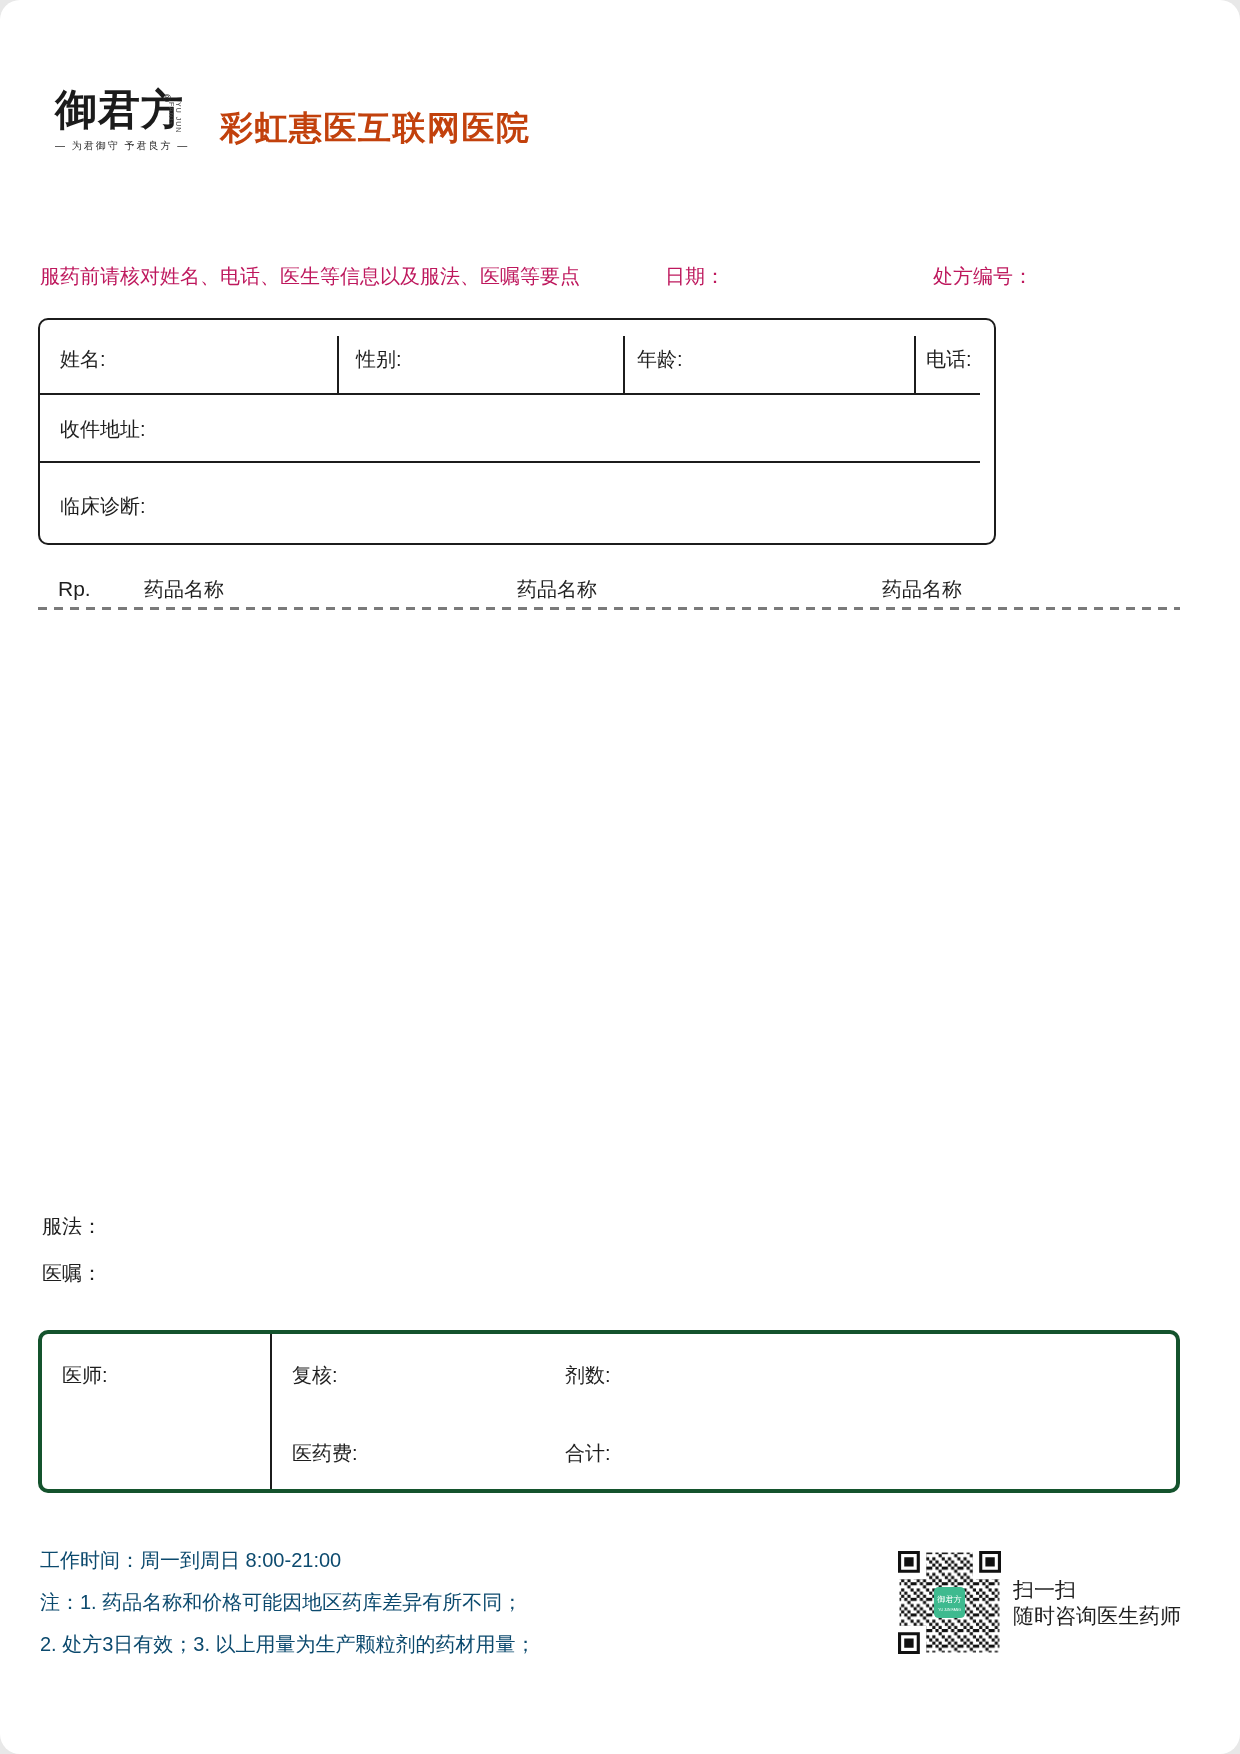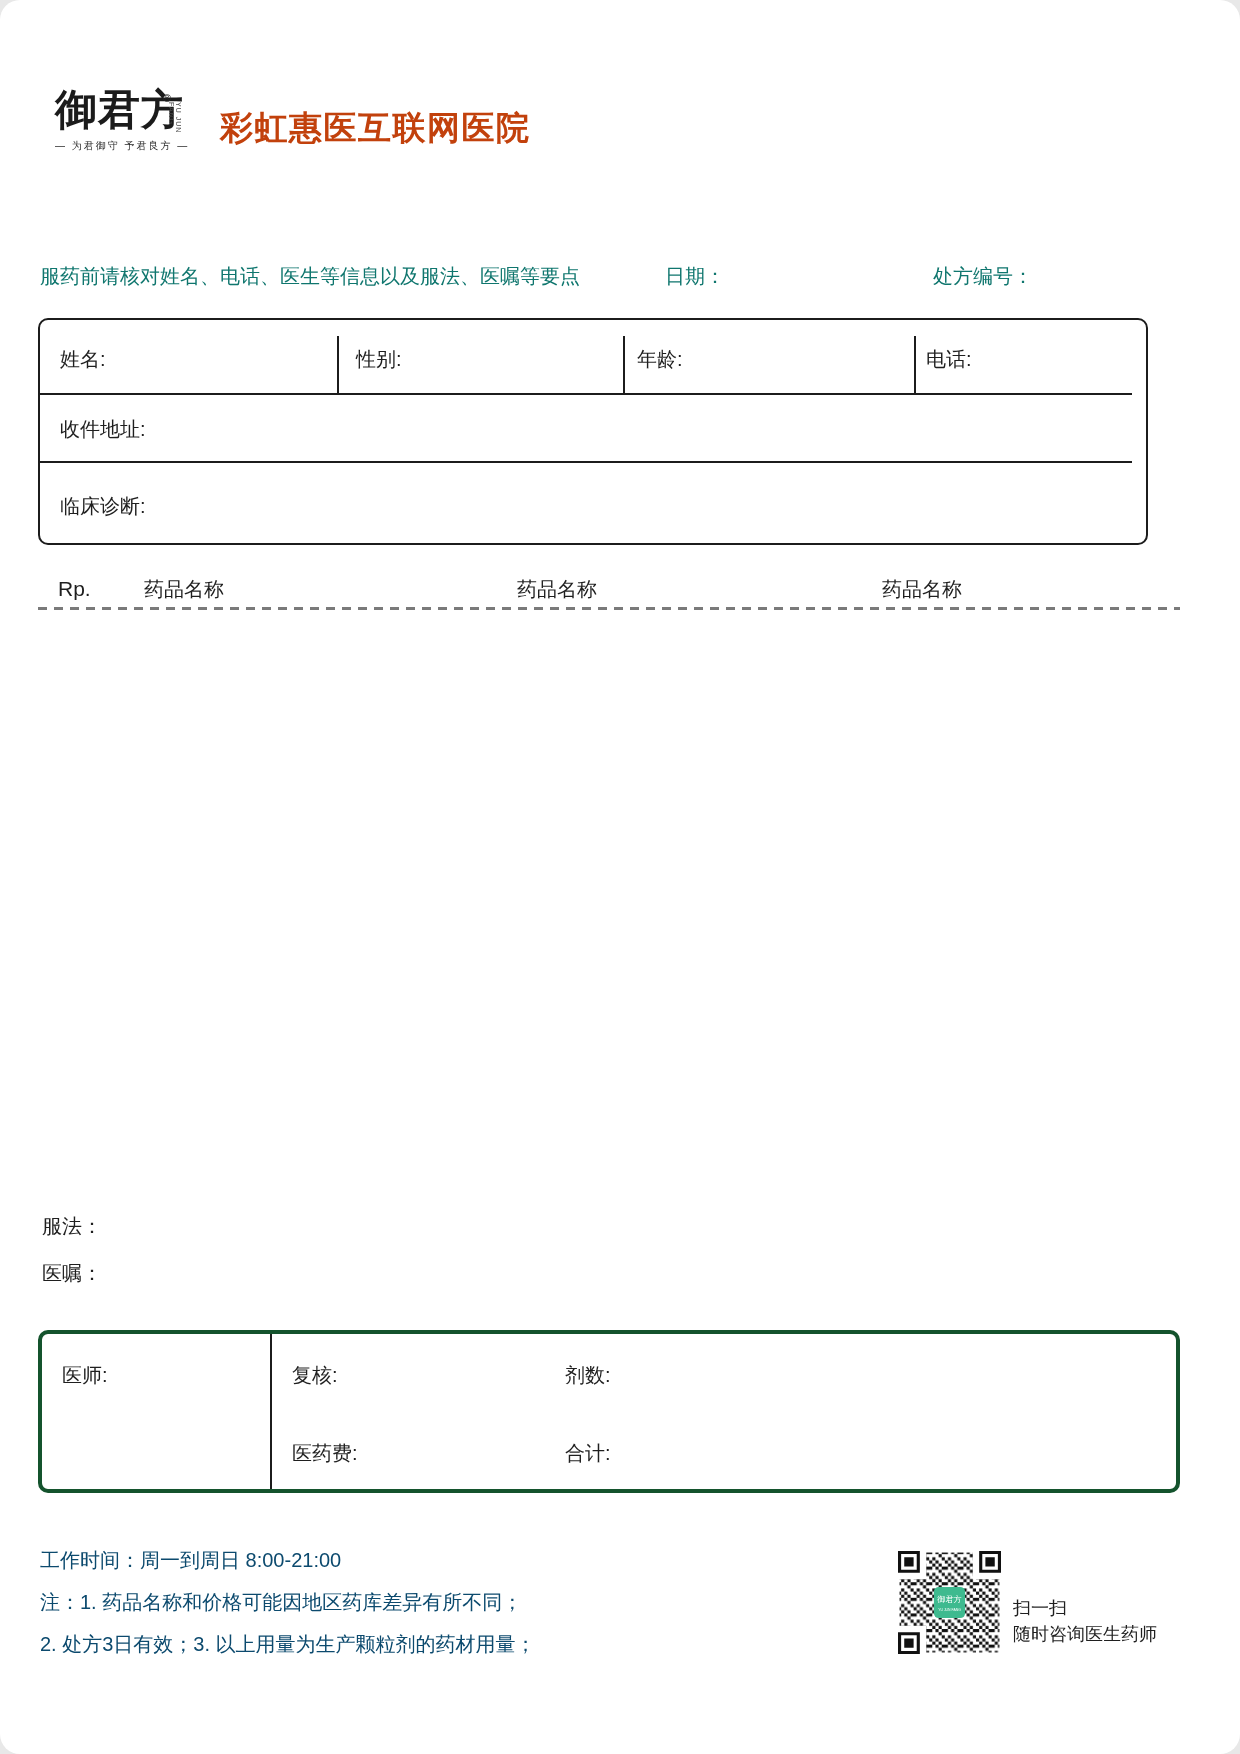--- a/index.html
+++ b/index.html
@@ -38,28 +38,28 @@
     color: #2a2a2a; white-space: nowrap;
   }
   .hospital-title {
     left: 220px; top: 108px;
     font-size: 33px; font-weight: 900;
     letter-spacing: 1.5px; color: #c2410c;
     line-height: 40px; white-space: nowrap;
   }
 
   
-  .meta-row { top: 262px; height: 28px; font-size: 20px; line-height: 28px; color: #0f766e; white-space: nowrap; }
+  .meta-row { top: 262px; height: 28px; font-size: 20px; line-height: 28px; color: #be185d; white-space: nowrap; }
   .meta-notice { left: 40px; }
   .meta-date { left: 665px; }
   .meta-rxno { left: 933px; }
 
   
   .patient-box {
-    left: 38px; top: 318px; width: 1110px; height: 227px;
+    left: 38px; top: 318px; width: 958px; height: 227px;
     border: 2px solid #1c1c1c; border-radius: 10px;
     background: #fff;
   }
   .patient-box .label { position: absolute; font-size: 20px; line-height: 26px; white-space: nowrap; }
   .lbl-name   { left: 20px;  top: 26px; }
   .lbl-gender { left: 316px; top: 26px; }
   .lbl-age    { left: 597px; top: 26px; }
   .lbl-phone  { left: 886px; top: 26px; }
   .vdiv { position: absolute; width: 2px; top: 16px; height: 57px; background: #1c1c1c; }
   .vdiv-1 { left: 297px; } .vdiv-2 { left: 583px; } .vdiv-3 { left: 874px; }
@@ -92,21 +92,21 @@
   .lbl-review { left: 250px; top: 28px; }
   .lbl-doses  { left: 523px; top: 28px; }
   .lbl-fee    { left: 250px; top: 106px; }
   .lbl-total  { left: 523px; top: 106px; }
 
   
   .footer-line { left: 40px; font-size: 20px; line-height: 28px; white-space: nowrap; color: #0c4a6e; }
   .fl-1 { top: 1546px; } .fl-2 { top: 1588px; } .fl-3 { top: 1630px; text-align: center; }
   .qr-box { left: 898px; top: 1551px; width: 103px; height: 103px; }
   .qr-box svg { width: 100%; height: 100%; display: block; }
-  .scan-line { left: 1013px; font-size: 18px; line-height: 28px; white-space: nowrap; margin-top: 18px; }
+  .scan-line { left: 1013px; font-size: 21px; line-height: 28px; white-space: nowrap; }
   .sl-1 { top: 1576px; } .sl-2 { top: 1602px; text-align: right; }
 </style>
 </head>
 <body>
 
 <div class="page">
 
   <div>
     <div class="abs logo-text">御君方</div>
     <div class="abs reg-mark">®</div>

